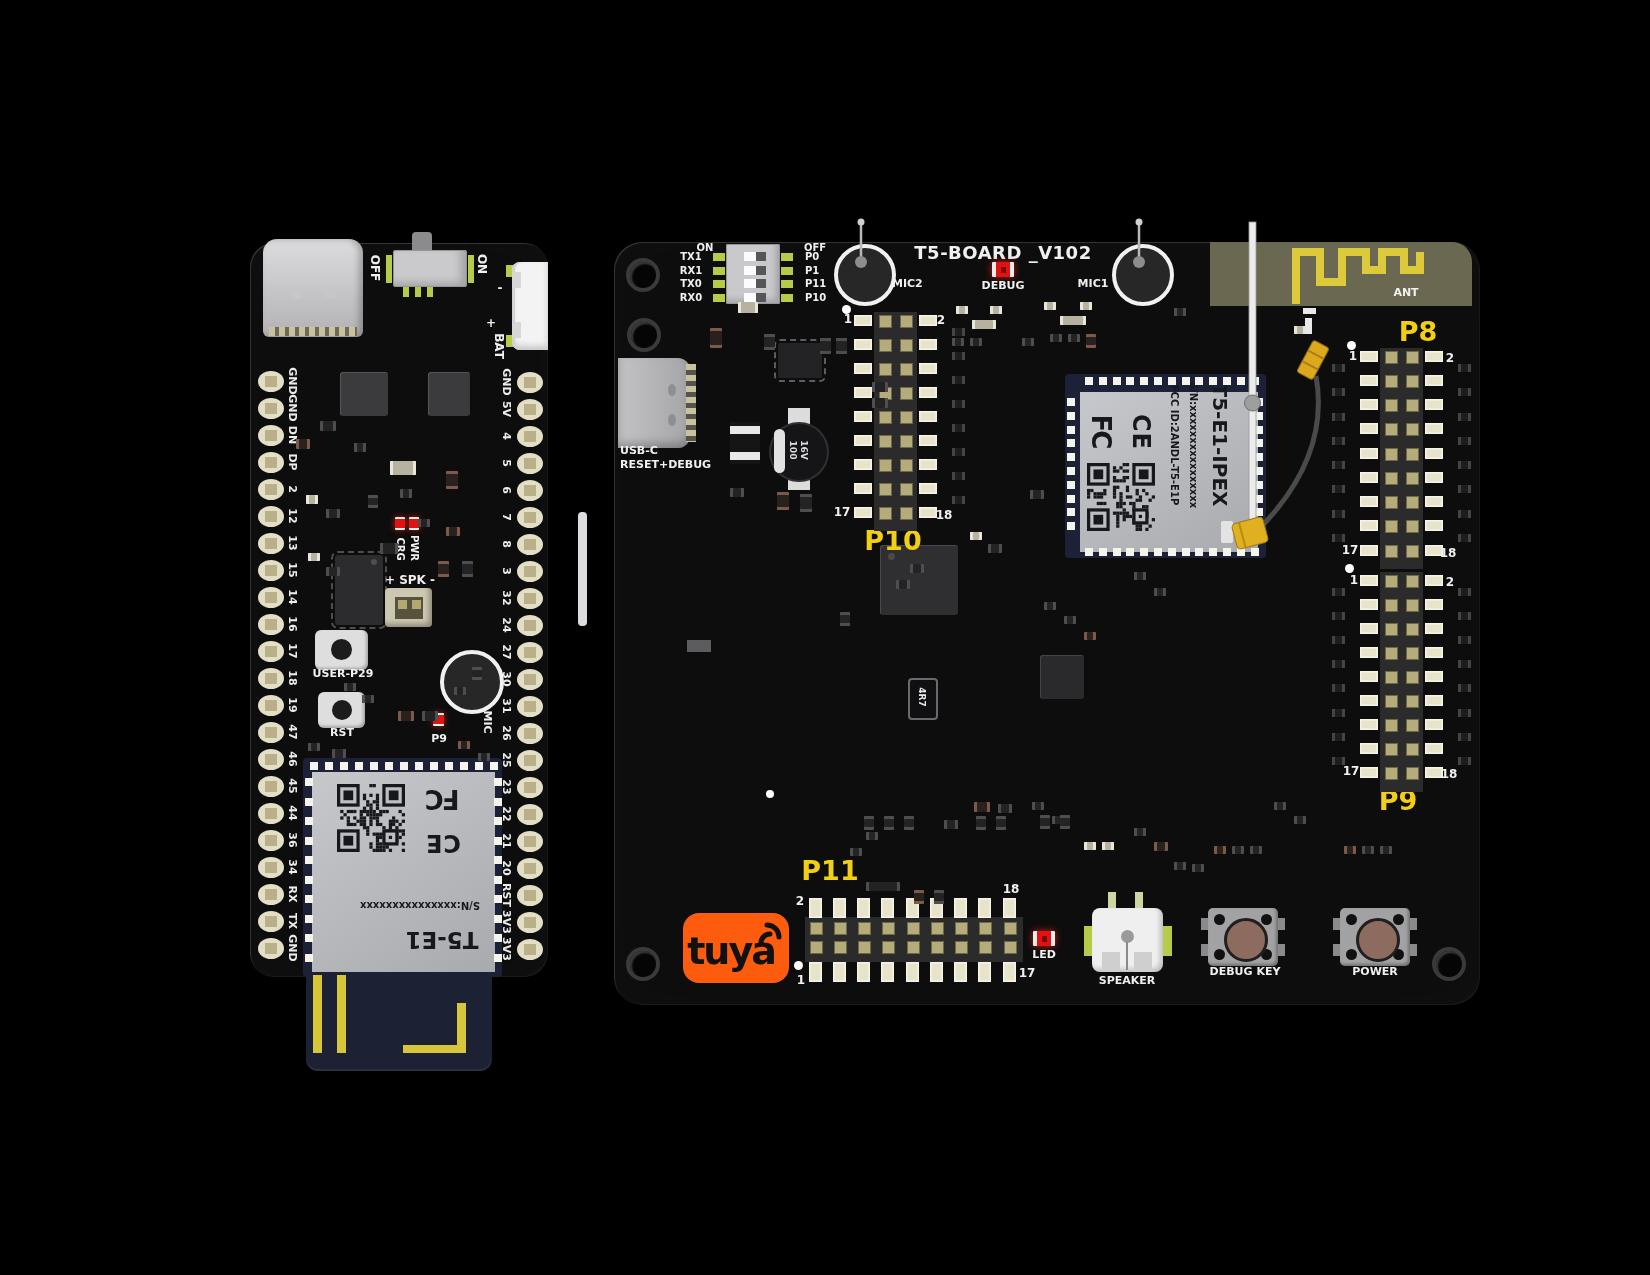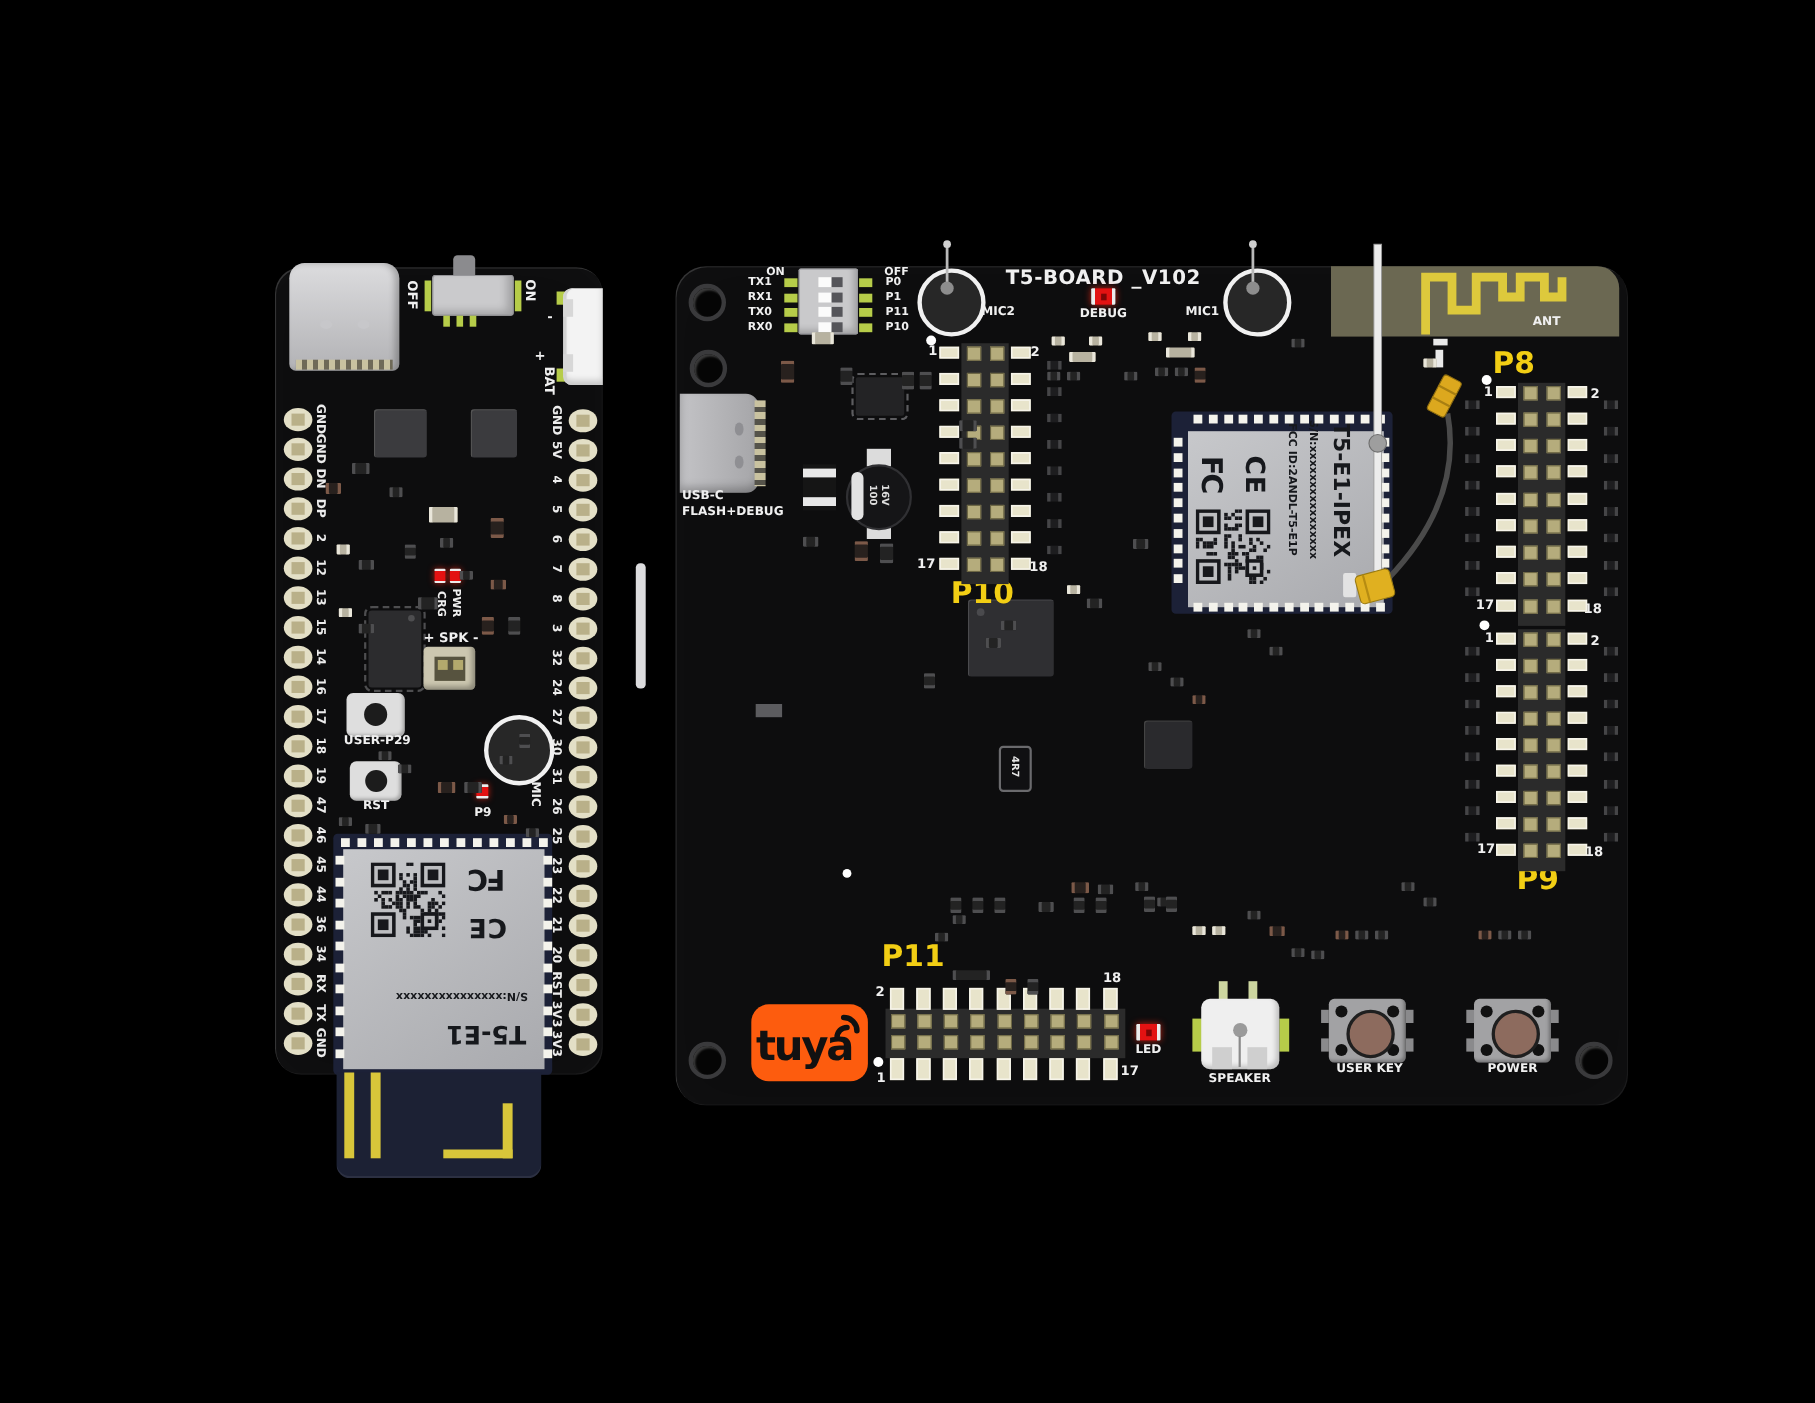--- a/index.html
+++ b/index.html
@@ -505,21 +505,21 @@
     <span class="a silk vctr" style="left:278px;top:41px">MIC2</span>
     <div class="a mic" style="left:498px;top:2px;width:54px;height:54px"></div>
     <span class="a silk ctr" style="left:479px;top:41px">MIC1</span>
 
     <div class="a" style="left:4px;top:116px;width:72px;height:90px;border-radius:0 12px 12px 0;background:linear-gradient(90deg,#c3c3c6,#a5a5a8);box-shadow:inset 0 -5px 8px rgba(0,0,0,.25)">
       <div class="a" style="left:50px;top:26px;width:8px;height:12px;border-radius:50%;background:#8f8f93"></div>
       <div class="a" style="left:50px;top:56px;width:8px;height:12px;border-radius:50%;background:#8f8f93"></div>
       <div class="a" style="left:68px;top:6px;width:10px;height:78px;background:repeating-linear-gradient(180deg,#c9c2a0 0 6px,#55534a 6px 11px)"></div>
     </div>
     <span class="a silk" style="left:6px;top:203px">USB-C</span>
-    <span class="a silk" style="left:6px;top:217px">FLASH+DEBUG</span>
+    <span class="a silk" style="left:6px;top:217px">RESET+DEBUG</span>
 
     <div class="a" style="left:-36px;top:270px;width:9px;height:114px;border-radius:4px;background:#dcdcde"></div>
 
     <div class="a" style="left:73px;top:398px;width:24px;height:12px;background:#5c5c5f"></div>
     <div class="a dot" style="left:152px;top:548px;width:8px;height:8px"></div>
 
     <div class="a" style="left:164px;top:101px;width:44px;height:35px;background:#232325;outline:2px dashed #5d5d60;outline-offset:2px;border-radius:2px"></div>
     <div class="a" style="left:116px;top:180px;width:30px;height:42px;background:#151515">
       <div class="a" style="left:0;top:4px;width:30px;height:8px;background:#e8e8e8"></div>
       <div class="a" style="left:0;top:30px;width:30px;height:8px;background:#e8e8e8"></div>
@@ -540,21 +540,21 @@
 
     <div class="a mod-navy" style="left:451px;top:132px;width:201px;height:184px"></div>
     <div class="a mod-silver" style="left:466px;top:150px;width:178px;height:160px"></div>
     <span class="a modtext r90" style="left:487px;top:189px;font-size:26px;letter-spacing:-2px">FC</span>
     <span class="a modtext r90" style="left:527px;top:190px;font-size:24px;letter-spacing:1px">CE</span>
     <span class="a modtext r90" style="left:560px;top:203px;font-size:10px">FCC ID:2ANDL-T5-E1P</span>
     <span class="a modtext r90" style="left:579px;top:203px;font-size:10px">S/N:xxxxxxxxxxxxxxxx</span>
     <span class="a modtext r90" style="left:606px;top:203px;font-size:20px">T5-E1-IPEX</span>
     <div class="a" style="left:607px;top:279px;width:12px;height:22px;background:#e3e3e3;border-radius:2px"></div>
 
-    <span class="a ylab ctr" style="left:762px;top:89px">P8</span>
+    <span class="a ylab ctr" style="left:804px;top:89px">P8</span>
     <span class="a ylab ctr" style="left:784px;top:558px">P9</span>
     <span class="a ylab ctr" style="left:279px;top:298px">P10</span>
     <span class="a ylab ctr" style="left:216px;top:628px">P11</span>
 
     <div class="a dot" style="left:228px;top:63px"></div>
     <span class="a silk pnum ctr" style="left:234px;top:77px">1</span>
     <span class="a silk pnum ctr" style="left:327px;top:78px">2</span>
     <span class="a silk pnum ctr" style="left:228px;top:270px">17</span>
     <span class="a silk pnum ctr" style="left:330px;top:273px">18</span>
 
@@ -607,21 +607,21 @@
       <div class="a" style="left:6px;top:6px;width:11px;height:11px;border-radius:50%;background:#111"></div>
       <div class="a" style="left:53px;top:6px;width:11px;height:11px;border-radius:50%;background:#111"></div>
       <div class="a" style="left:6px;top:41px;width:11px;height:11px;border-radius:50%;background:#111"></div>
       <div class="a" style="left:53px;top:41px;width:11px;height:11px;border-radius:50%;background:#111"></div>
       <div class="a" style="left:16px;top:10px;width:38px;height:38px;border-radius:50%;background:#8d6b5e;border:3px solid #1f1f1f"></div>
       <div class="a" style="left:-7px;top:10px;width:7px;height:12px;background:#8a8a8c"></div>
       <div class="a" style="left:-7px;top:36px;width:7px;height:12px;background:#8a8a8c"></div>
       <div class="a" style="left:70px;top:10px;width:7px;height:12px;background:#8a8a8c"></div>
       <div class="a" style="left:70px;top:36px;width:7px;height:12px;background:#8a8a8c"></div>
     </div>
-    <span class="a silk ctr" style="left:631px;top:729px">USER KEY</span>
+    <span class="a silk ctr" style="left:631px;top:729px">DEBUG KEY</span>
 
     <div class="a btnR" style="left:726px;top:666px;width:70px;height:58px">
       <div class="a" style="left:6px;top:6px;width:11px;height:11px;border-radius:50%;background:#111"></div>
       <div class="a" style="left:53px;top:6px;width:11px;height:11px;border-radius:50%;background:#111"></div>
       <div class="a" style="left:6px;top:41px;width:11px;height:11px;border-radius:50%;background:#111"></div>
       <div class="a" style="left:53px;top:41px;width:11px;height:11px;border-radius:50%;background:#111"></div>
       <div class="a" style="left:16px;top:10px;width:38px;height:38px;border-radius:50%;background:#8d6b5e;border:3px solid #1f1f1f"></div>
       <div class="a" style="left:-7px;top:10px;width:7px;height:12px;background:#8a8a8c"></div>
       <div class="a" style="left:-7px;top:36px;width:7px;height:12px;background:#8a8a8c"></div>
       <div class="a" style="left:70px;top:10px;width:7px;height:12px;background:#8a8a8c"></div>

